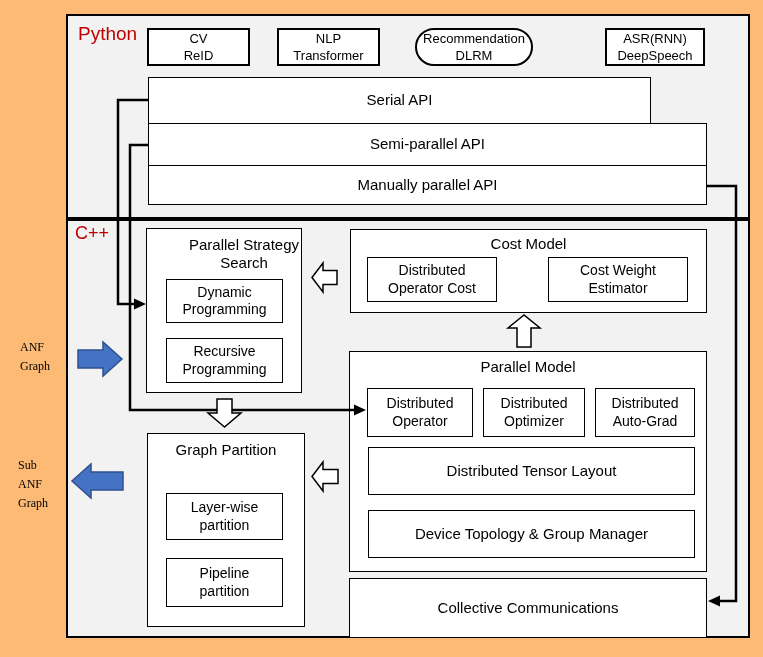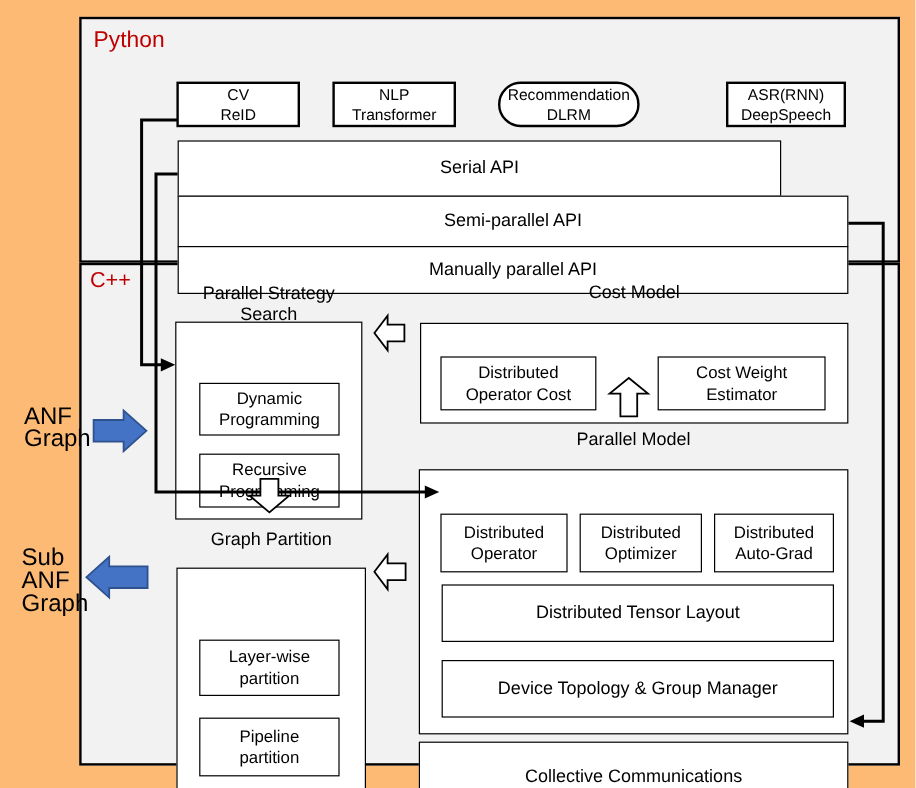--- a/index.html
+++ b/index.html
@@ -26,41 +26,41 @@
     position: absolute;
     background: #ffffff;
     border: 1.5px solid #000;
     box-sizing: border-box;
     display: flex;
     align-items: center;
     justify-content: center;
     text-align: center;
     white-space: pre-line;
     line-height: 1.25;
-    margin-top: 40px;
   }
   .app-box { border-width: 2px; font-size: 13px; line-height: 17px; }
   .api-box { font-size: 15px; }
   .group-box { background: #ffffff; }
   .group-title {
     position: absolute;
     top: 7px; left: 0; right: 0;
     text-align: center;
     font-size: 15px;
     line-height: 18px;
     white-space: pre-line;
   }
   .inner-box { font-size: 14px; }
   .wide-box { font-size: 15px; }
   .side-label {
     position: absolute;
-    font-size: 20px;
+    font-size: 12px;
     line-height: 19px;
     white-space: pre-line;
     text-align: left;
+    font-family: Liberation Serif, serif;
   }
   svg.overlay {
     position: absolute;
     left: 0; top: 0;
     pointer-events: none;
   }
 </style>
 </head>
 <body>
 
@@ -81,21 +81,21 @@
   <div class="box app-box" style="left:415px; top:28px; width:118px; height:38px;border-radius:19px;">Recommendation
 DLRM</div>
   <div class="box app-box" style="left:605px; top:28px; width:100px; height:38px;">ASR(RNN)
 DeepSpeech</div>
 
   <div class="box api-box" style="left:148px; top:77px; width:503px; height:47px;">Serial API</div>
   <div class="box api-box" style="left:148px; top:123px; width:559px; height:43px;">Semi-parallel API</div>
   <div class="box api-box" style="left:148px; top:165px; width:559px; height:40px;">Manually parallel API</div>
 
   <div class="box group-box" style="left:146px; top:228px; width:156px; height:165px;"></div>
-  <div class="group-title" style="left:146px; top:236px; width:156px; right:auto;">Parallel Strategy
+  <div class="group-title" style="left:146px; top:236px; width:156px; right:auto;padding-left:20px;">Parallel Strategy
 Search</div>
   <div class="box inner-box" style="left:166px; top:279px; width:117px; height:44px;">Dynamic
 Programming</div>
   <div class="box inner-box" style="left:166px; top:338px; width:117px; height:45px;">Recursive
 Programming</div>
 
   <div class="box group-box" style="left:350px; top:229px; width:357px; height:84px;"></div>
   <div class="group-title" style="left:350px; top:235px; width:357px; right:auto;">Cost Model</div>
   <div class="box inner-box" style="left:367px; top:257px; width:130px; height:45px;">Distributed
 Operator Cost</div>

